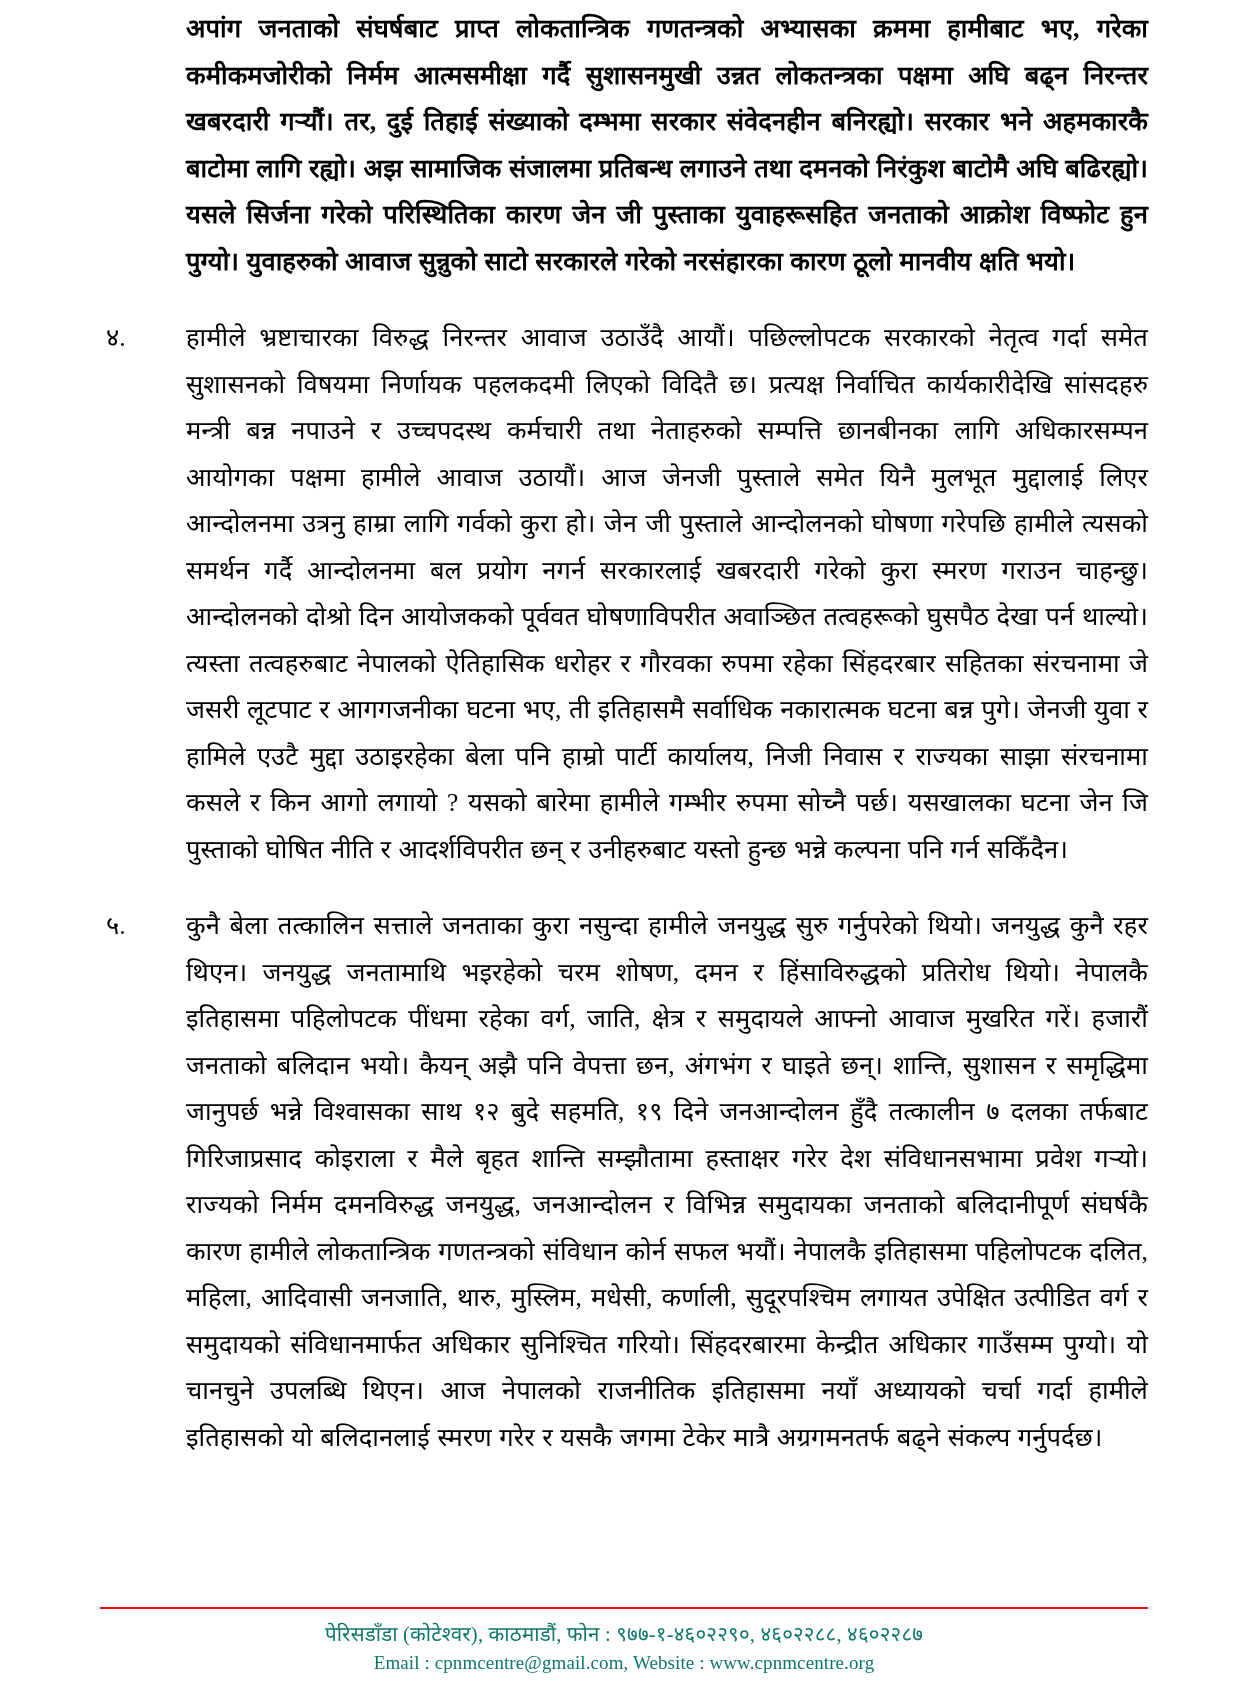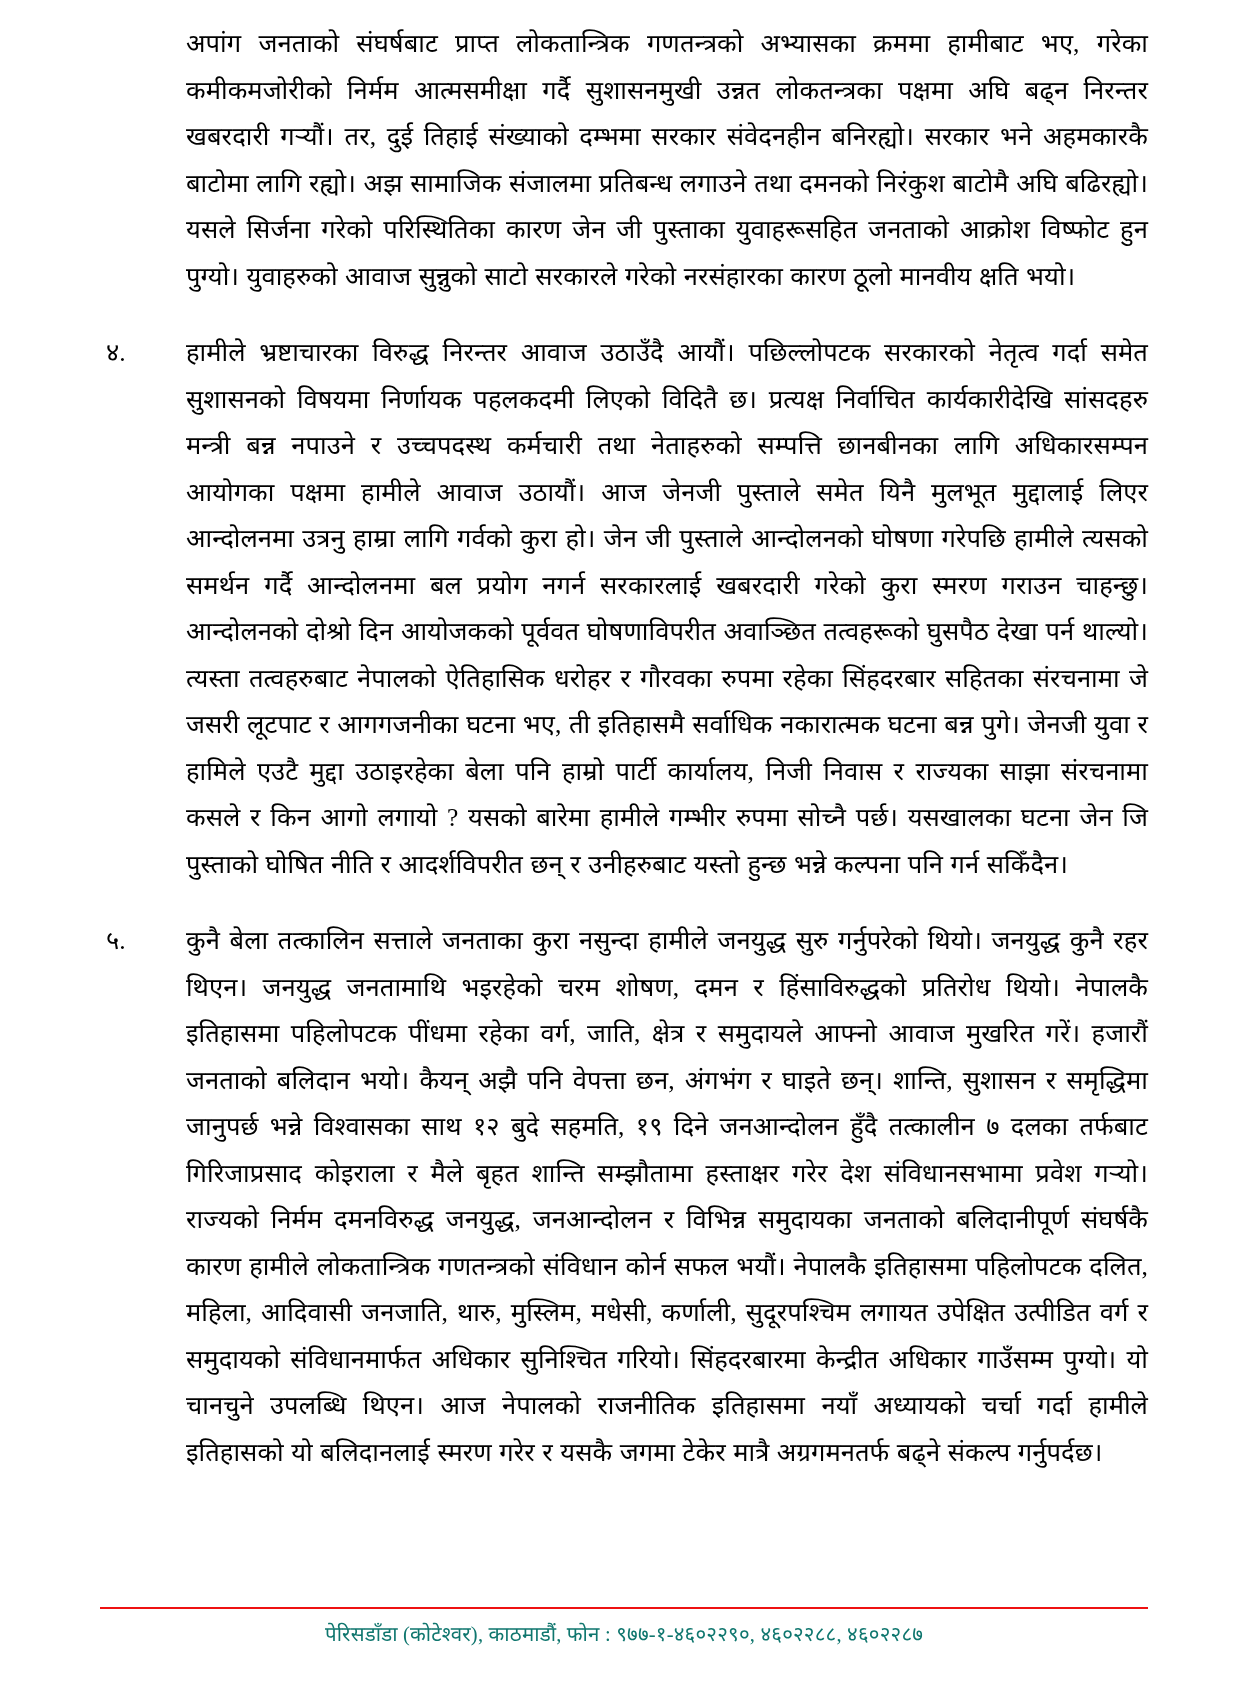--- a/index.html
+++ b/index.html
@@ -37,22 +37,23 @@
     text-align: justify;
     text-justify: inter-word;
     font-size: 25.5px;
     line-height: 46.5px;
     letter-spacing: 0.1px;
     word-spacing: 1px;
     margin: 0;
   }
 
   .para.first {
-    padding-top: 21px;
+    padding-top: 6px;
     padding-left: 86px;
+    font-weight: bold;
   }
 
   .para.numbered {
     padding-left: 86px;
     margin-top: 30px;
   }
 
   .para-number {
     position: absolute;
     left: 6px;
@@ -132,16 +133,17 @@
       <span class="para-number">५.</span>
       <span class="para-body">कुनै बेला तत्कालिन सत्ताले जनताका कुरा नसुन्दा हामीले जनयुद्ध सुरु गर्नुपरेको थियो। जनयुद्ध कुनै रहर थिएन। जनयुद्ध जनतामाथि भइरहेको चरम शोषण, दमन र हिंसाविरुद्धको प्रतिरोध थियो। नेपालकै इतिहासमा पहिलोपटक पींधमा रहेका वर्ग, जाति, क्षेत्र र समुदायले आफ्नो आवाज मुखरित गरें। हजारौं जनताको बलिदान भयो। कैयन् अझै पनि वेपत्ता छन, अंगभंग र घाइते छन्। शान्ति, सुशासन र समृद्धिमा जानुपर्छ भन्ने विश्वासका साथ १२ बुदे सहमति, १९ दिने जनआन्दोलन हुँदै तत्कालीन ७ दलका तर्फबाट गिरिजाप्रसाद कोइराला र मैले बृहत शान्ति सम्झौतामा हस्ताक्षर गरेर देश संविधानसभामा प्रवेश गर्‍यो। राज्यको निर्मम दमनविरुद्ध जनयुद्ध, जनआन्दोलन र विभिन्न समुदायका जनताको बलिदानीपूर्ण संघर्षकै कारण हामीले लोकतान्त्रिक गणतन्त्रको संविधान कोर्न सफल भयौं। नेपालकै इतिहासमा पहिलोपटक दलित, महिला, आदिवासी जनजाति, थारु, मुस्लिम, मधेसी, कर्णाली, सुदूरपश्चिम लगायत उपेक्षित उत्पीडित वर्ग र समुदायको संविधानमार्फत अधिकार सुनिश्चित गरियो। सिंहदरबारमा केन्द्रीत अधिकार गाउँसम्म पुग्यो। यो चानचुने उपलब्धि थिएन। आज नेपालको राजनीतिक इतिहासमा नयाँ अध्यायको चर्चा गर्दा हामीले इतिहासको यो बलिदानलाई स्मरण गरेर र यसकै जगमा टेकेर मात्रै अग्रगमनतर्फ बढ्ने संकल्प गर्नुपर्दछ।</span>
     </p>
 
   </div>
 
   <div class="footer">
     <div class="footer-rule"></div>
     <div class="footer-lines">
       <div class="footer-line-1">पेरिसडाँडा (कोटेश्वर), काठमाडौं, फोन : ९७७-१-४६०२२९०, ४६०२२८८, ४६०२२८७</div>
+      <div class="footer-line-2">Email : cpnmcentre@gmail.com, Website : www.cpnmcentre.org</div>
     </div>
   </div>
 
 </div>
 
 </body></html>

